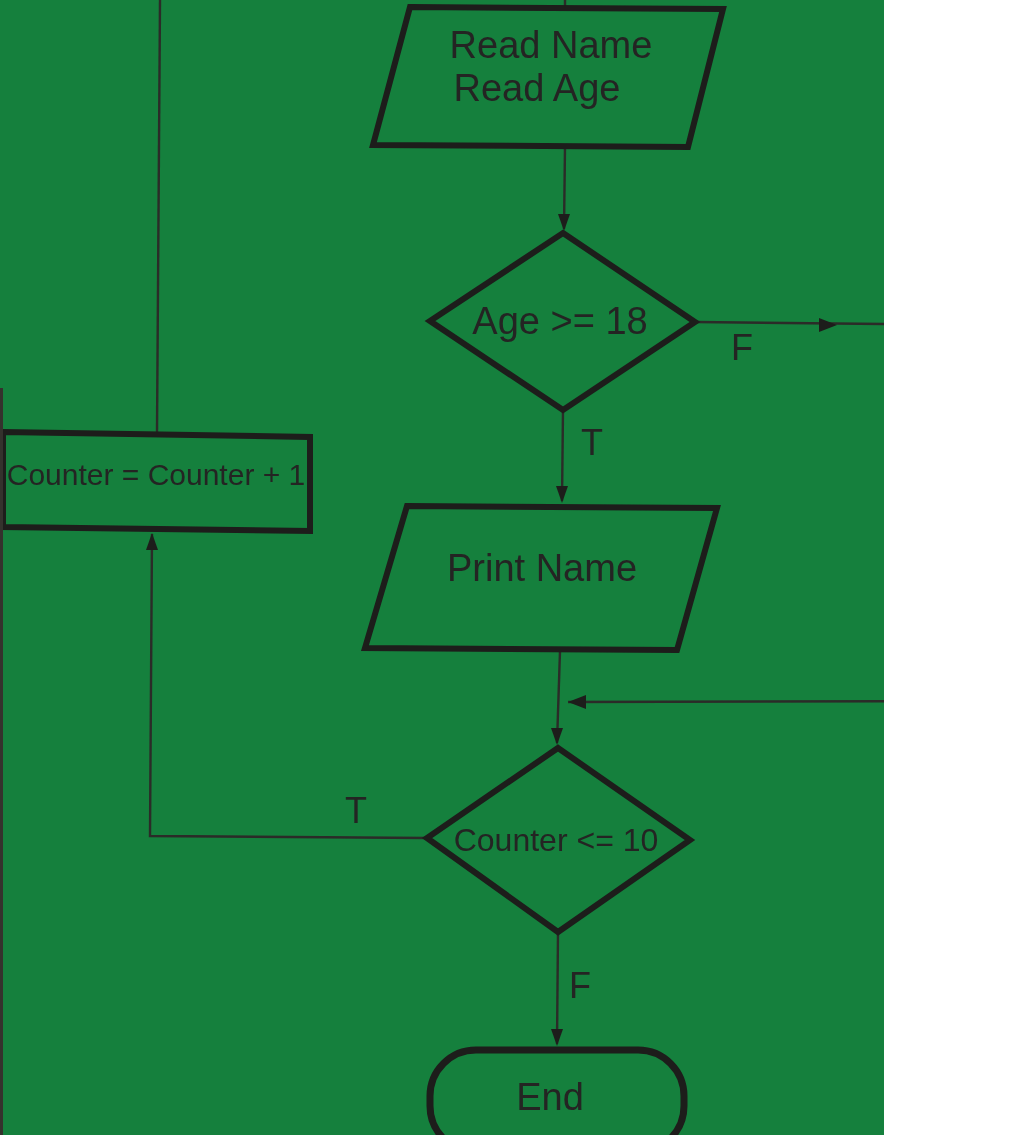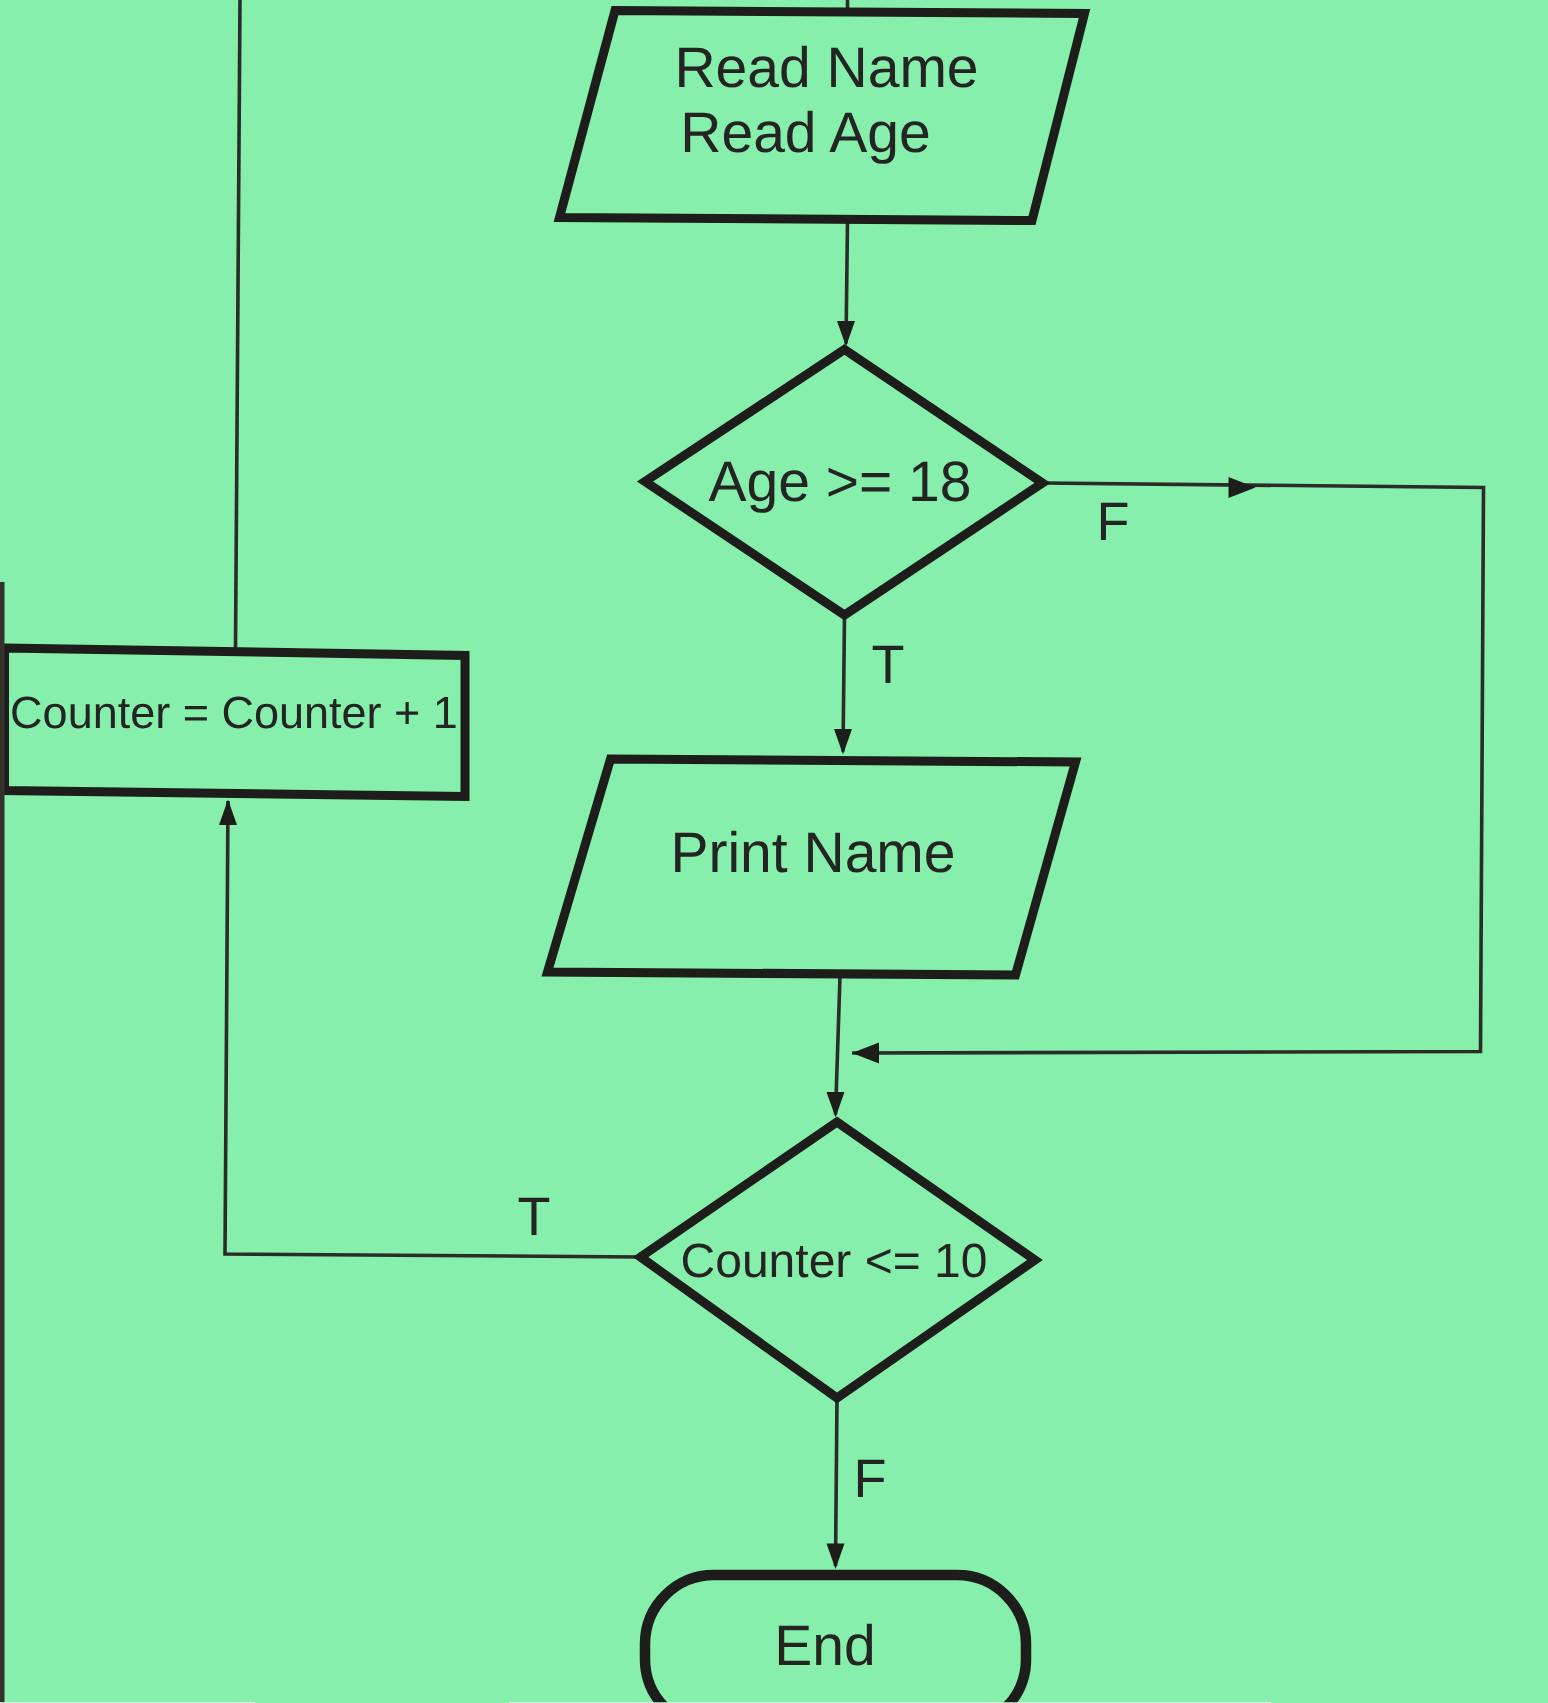--- a/index.html
+++ b/index.html
@@ -2,23 +2,23 @@
 <html><head>
 <meta charset="utf-8">
 <style>
   html, body {
     margin: 0;
     padding: 0;
     background: #ffffff;
   }
   .page {
     position: relative;
-    width: 1032px;
+    width: 884px;
     height: 1135px;
-    background: #86efac;
+    background: #15803d;
     overflow: hidden;
   }
   svg { display: block; }
   .shape {
     fill: none;
     stroke: #1d1d1b;
     stroke-width: 6;
     stroke-linejoin: miter;
   }
   .shape-thick { stroke-width: 7; }

